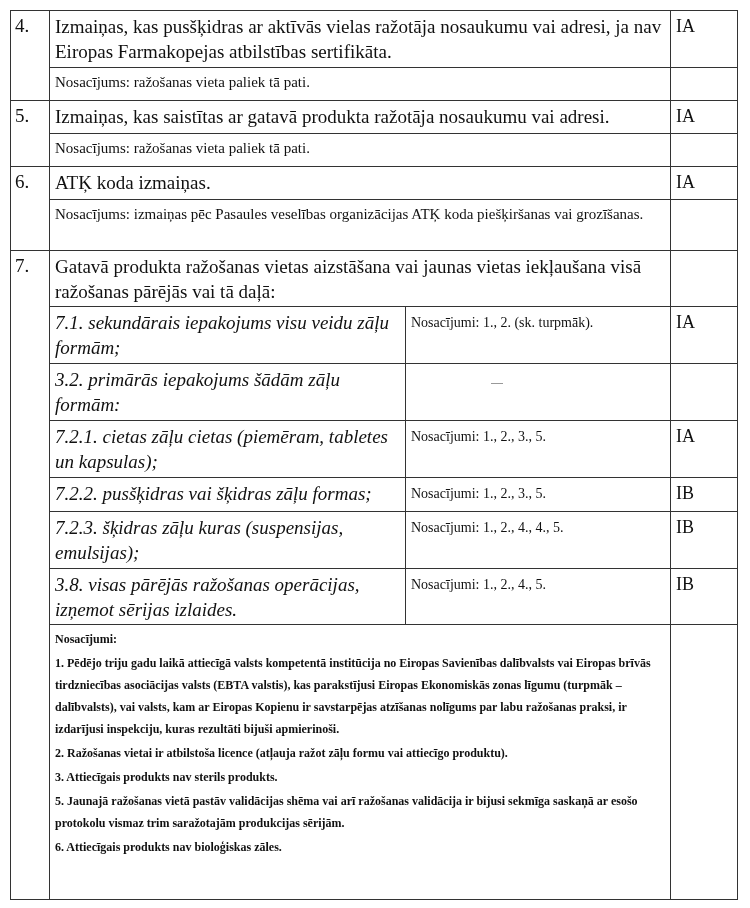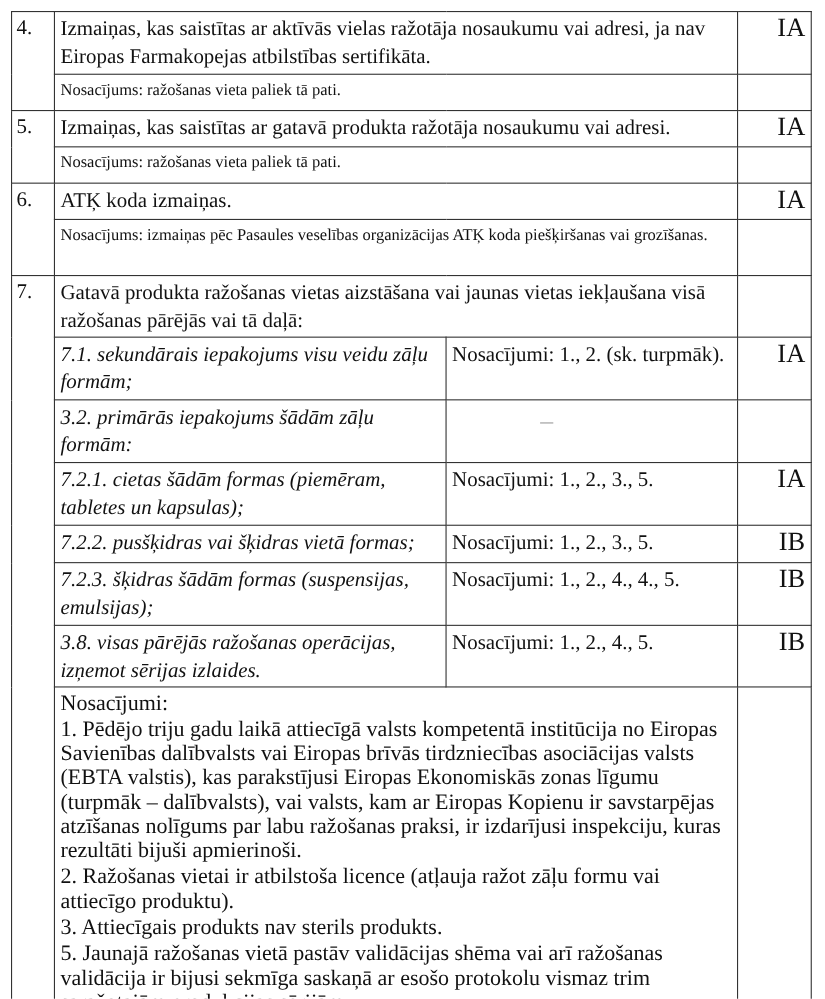--- a/index.html
+++ b/index.html
@@ -4,42 +4,42 @@
 <style>
   html, body { margin: 0; padding: 0; background: #ffffff; }
   body { width: 750px; height: 908px; position: relative; overflow: hidden;
          font-family: "Liberation Serif", "DejaVu Serif", serif; color: #111; }
   .doc { position: absolute; left: 10px; top: 10px; width: 727px; }
   table { border-collapse: collapse; width: 727px; table-layout: fixed; }
   td { border: 1.5px solid #333; vertical-align: top; padding: 3px 5px 2px 5px; }
   .num { width: 29px; font-size: 19px; line-height: 24px; padding-left: 4px; }
   .main { font-size: 19px; line-height: 25px; }
   .note { font-size: 15px; line-height: 22px; }
-  .cat { width: 56px; text-align: right; font-size: 24px; line-height: 24px; }
+  .cat { width: 56px; text-align: left; font-size: 18px; line-height: 24px; }
   .sub { font-size: 19px; line-height: 25px; font-style: italic; }
-  .cond { font-size: 19px; line-height: 25px; }
-  .notes-block p { margin: 0 0 2px 0; font-size: 20px; line-height: 22px; }
+  .cond { font-size: 14px; line-height: 25px; }
+  .notes-block p { margin: 0 0 2px 0; font-size: 12px; line-height: 22px; font-weight: bold; }
   .dash { display:inline-block; width: 12px; height: 1px; background:#999; margin-left: 80px; margin-top: 14px; }
 </style>
 </head>
 <body>
 
 <div class="doc">
 <table>
   <colgroup>
     <col style="width:39px">
     <col style="width:356px">
     <col style="width:265px">
     <col style="width:67px">
   </colgroup>
 
   <tbody>
         <tr style="height:57px">
     <td class="num" rowspan="2">4.</td>
-    <td class="main" colspan="2">Izmaiņas, kas saistītas ar aktīvās vielas ražotāja nosaukumu vai adresi, ja nav Eiropas Farmakopejas atbilstības sertifikāta.</td>
+    <td class="main" colspan="2">Izmaiņas, kas pusšķidras ar aktīvās vielas ražotāja nosaukumu vai adresi, ja nav Eiropas Farmakopejas atbilstības sertifikāta.</td>
     <td class="cat">IA</td>
   </tr>
   <tr style="height:33px">
     <td class="note" colspan="2">Nosacījums:  ražošanas vieta paliek tā pati.</td>
     <td class="cat"></td>
   </tr>
 
   <tr style="height:33px">
     <td class="num" rowspan="2">5.</td>
     <td class="main" colspan="2">Izmaiņas, kas saistītas ar gatavā produkta ražotāja nosaukumu vai adresi.</td>
@@ -69,31 +69,31 @@
     <td class="sub">7.1. sekundārais iepakojums visu veidu zāļu formām;</td>
     <td class="cond">Nosacījumi: 1., 2. (sk. turpmāk).</td>
     <td class="cat">IA</td>
   </tr>
   <tr style="height:57px">
     <td class="sub">3.2. primārās iepakojums šādām zāļu formām:</td>
     <td class="cond"><span class="dash"></span></td>
     <td class="cat"></td>
   </tr>
   <tr style="height:57px">
-    <td class="sub">7.2.1. cietas šādām formas (piemēram, tabletes un kapsulas);</td>
+    <td class="sub">7.2.1. cietas zāļu cietas (piemēram, tabletes un kapsulas);</td>
     <td class="cond">Nosacījumi: 1., 2., 3., 5.</td>
     <td class="cat">IA</td>
   </tr>
   <tr style="height:34px">
-    <td class="sub">7.2.2. pusšķidras vai šķidras vietā formas;</td>
+    <td class="sub">7.2.2. pusšķidras vai šķidras zāļu formas;</td>
     <td class="cond">Nosacījumi: 1., 2., 3., 5.</td>
     <td class="cat">IB</td>
   </tr>
   <tr style="height:57px">
-    <td class="sub">7.2.3. šķidras šādām formas (suspensijas, emulsijas);</td>
+    <td class="sub">7.2.3. šķidras zāļu kuras (suspensijas, emulsijas);</td>
     <td class="cond">Nosacījumi: 1., 2., 4., 4., 5.</td>
     <td class="cat">IB</td>
   </tr>
   <tr style="height:56px">
     <td class="sub">3.8. visas pārējās ražošanas operācijas, izņemot sērijas izlaides.</td>
     <td class="cond">Nosacījumi: 1., 2., 4., 5.</td>
     <td class="cat">IB</td>
   </tr>
   <tr style="height:275px">
     <td colspan="2" class="notes-block">

